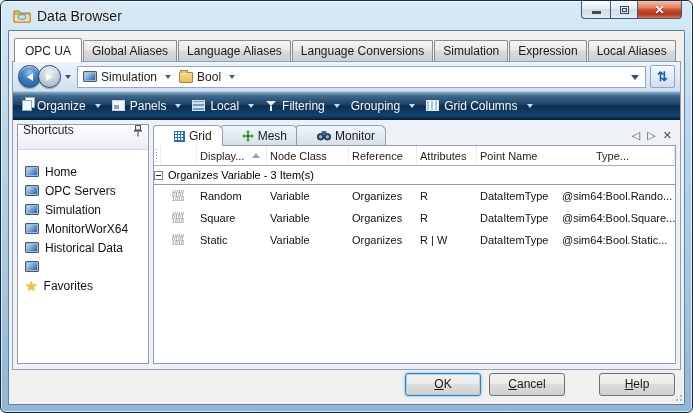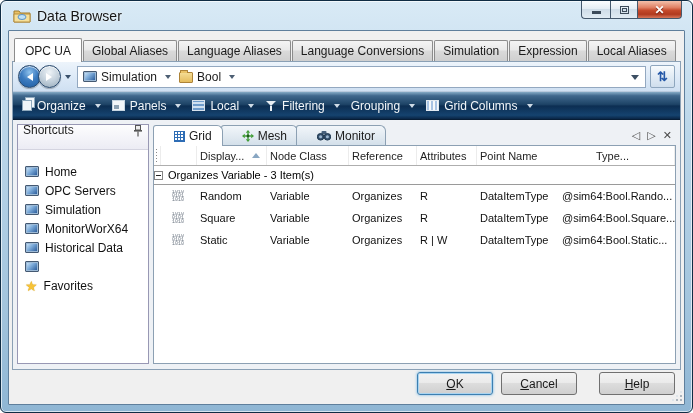--- a/index.html
+++ b/index.html
@@ -123,26 +123,26 @@
   .grouprow{display:flex;align-items:center;height:19px;flex:none;gap:5px;font-size:11px;color:#000;border-bottom:1px solid #9a9a9a;background:#fff}
   .expander{width:9px;height:9px;flex:none;border:1px solid #848484;background:#fff;position:relative}
   .expander::before{content:"";position:absolute;left:1px;right:1px;top:3px;height:1px;background:#222}
 
   .grow{display:flex;align-items:center;height:22px;flex:none;font-size:11px;color:#111}
   .gc{padding:0 3px;white-space:nowrap;overflow:hidden}
   .bin-ic{display:block;margin:0 0 0 8px;font-family:"Liberation Mono",monospace;font-size:5px;line-height:4px;color:#707a86;letter-spacing:0}
   .bin-ic::before{content:"1010\A 0101\A 1010";white-space:pre}
 
   
-  .footer{height:34px;flex:none;display:flex;align-items:flex-start;justify-content:flex-end;padding:2px 9px 8px 0;position:relative}
+  .footer{height:34px;flex:none;display:flex;align-items:center;justify-content:flex-end;padding:2px 9px 8px 0;position:relative}
   .btn{width:76px;height:23px;margin-left:8px;border:1px solid #707070;border-radius:3px;color:#1a1a1a;font-size:12px;
     background:linear-gradient(180deg,#f2f2f2 0%,#ebebeb 45%,#dddddd 50%,#cfcfcf 100%);
     display:flex;align-items:center;justify-content:center}
   .btn.default{border-color:#3c7fb1;box-shadow:inset 0 0 0 1px #a9d4f0,0 0 3px #6cb4e4}
-  .btn.help{margin-left:22px}
+  .btn.help{margin-left:34px}
   .btn span{display:inline-block}
   .btn span::first-letter{text-decoration:underline}
   .grip-resize{position:absolute;right:2px;bottom:3px;width:10px;height:10px}
   .grip-resize::before{content:"";position:absolute;right:0;bottom:0;width:2px;height:2px;background:#aab4bd;
     box-shadow:-4px 0 0 #aab4bd,0 -4px 0 #aab4bd,-8px 0 0 #dfe5ea,0 -8px 0 #dfe5ea,-4px -4px 0 #dfe5ea}
 </style>
 </head>
 <body>
 
 <div class="window">

